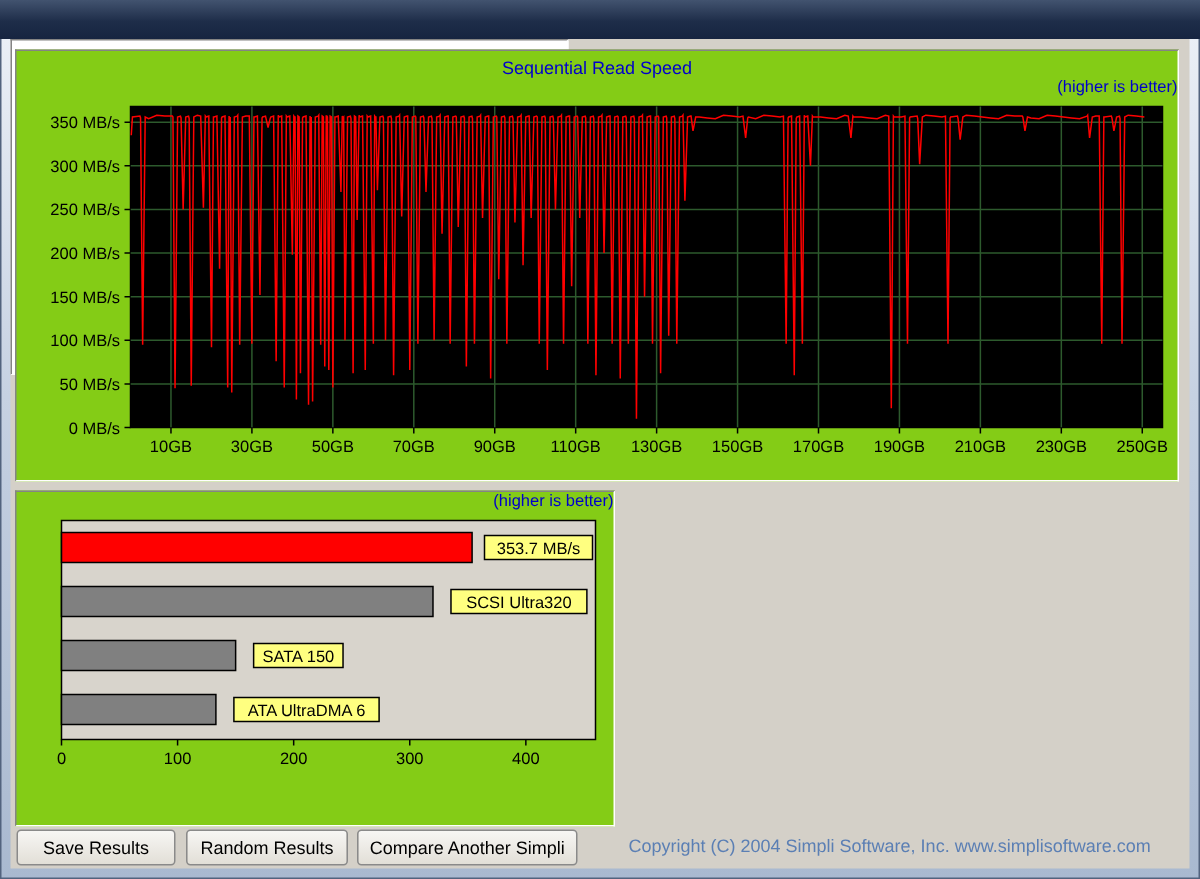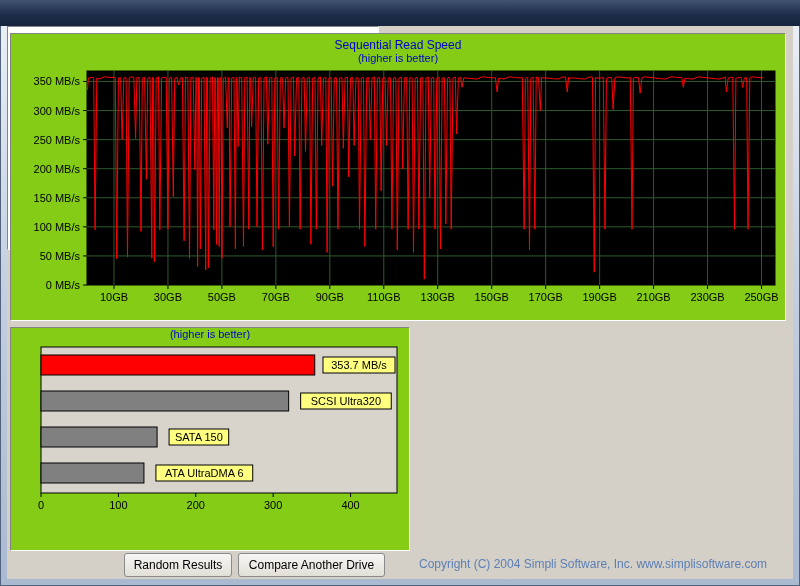--- a/index.html
+++ b/index.html
@@ -8,21 +8,21 @@
     background:linear-gradient(to bottom,#eef2f8 0%,#c6d1e2 45%,#aab e0 100%);
     background:linear-gradient(to bottom,#eef2f8 0%,#c6d1e2 45%,#a9b9d0 100%);
     box-shadow:inset 0 0 0 1px #52637e;}
   .titlebar{position:absolute;left:0;top:0;width:800px;height:26px;box-sizing:border-box;
     background:linear-gradient(#42536f,#1e2d49 55%,#162440);
     color:#fff;font-size:12px;line-height:26px;padding-left:8px;white-space:pre;}
   .client{position:absolute;left:7px;top:26px;width:786px;height:553px;background:#d4d0c8;}
   .panel{position:absolute;box-sizing:border-box;background:#84cc16;
     border:1px solid;border-color:#848484 #ffffff #ffffff #848484;}
   .chart-title{ text-align:center;color:#0000cc;font-size:12px;line-height:14px;padding-top:4px;}
-  .chart-sub{text-align:center;color:#0000cc;font-size:11px;line-height:13px;}
+  .chart-sub{text-align:right;color:#0000cc;font-size:11px;line-height:13px;}
   #seq-panel{left:3px;top:7px;width:776px;height:288px;}
   #seq-svg{display:block;margin-top:2px;}
   #burst-panel{left:3px;top:301px;width:400px;height:224px;}
   #burst-svg{display:block;margin-top:2px;}
   #info-panel{left:410px;top:301px;width:372px;height:224px;box-sizing:border-box;
     background:#ffffff;border:1px solid;border-color:#848484 #ffffff #ffffff #848484;
     padding:5px 8px;font-size:12px;}
   .info-title{color:#cc0000;font-weight:bold;line-height:16px;white-space:pre;}
   .info-line{color:#000;line-height:15px;white-space:pre;}
   .btn{position:absolute;top:527px;height:24px;box-sizing:border-box;
@@ -150,18 +150,19 @@
           <div class="info-line"> CPU utilization: 0% (+/- 2%)</div>
           <div class="info-line"> Average read: 221.6 MB/s</div>
           <div class="info-line">&nbsp;</div>
           <div class="info-line">Lower is better for CPU and random access.</div>
           <div class="info-line">Higher is better for average read.</div>
           <div class="info-line">MB/s = 1,000,000 bytes per second.</div>
           <div class="info-line">GB = 1,000,000,000 bytes.</div>
         </div>
     </div>
 
+    <button class="btn" style="left:4px;width:106px;">Save Results</button>
     <button class="btn" style="left:117px;width:108px;">Random Results</button>
-    <button class="btn" style="left:231px;width:147px;">Compare Another Drive</button>
+    <button class="btn" style="left:231px;width:147px;">Compare Another Simpli</button>
     <span id="copyright">Copyright (C) 2004 Simpli Software, Inc. www.simplisoftware.com</span>
 
   </div>
 </div>
 
 </body></html>

